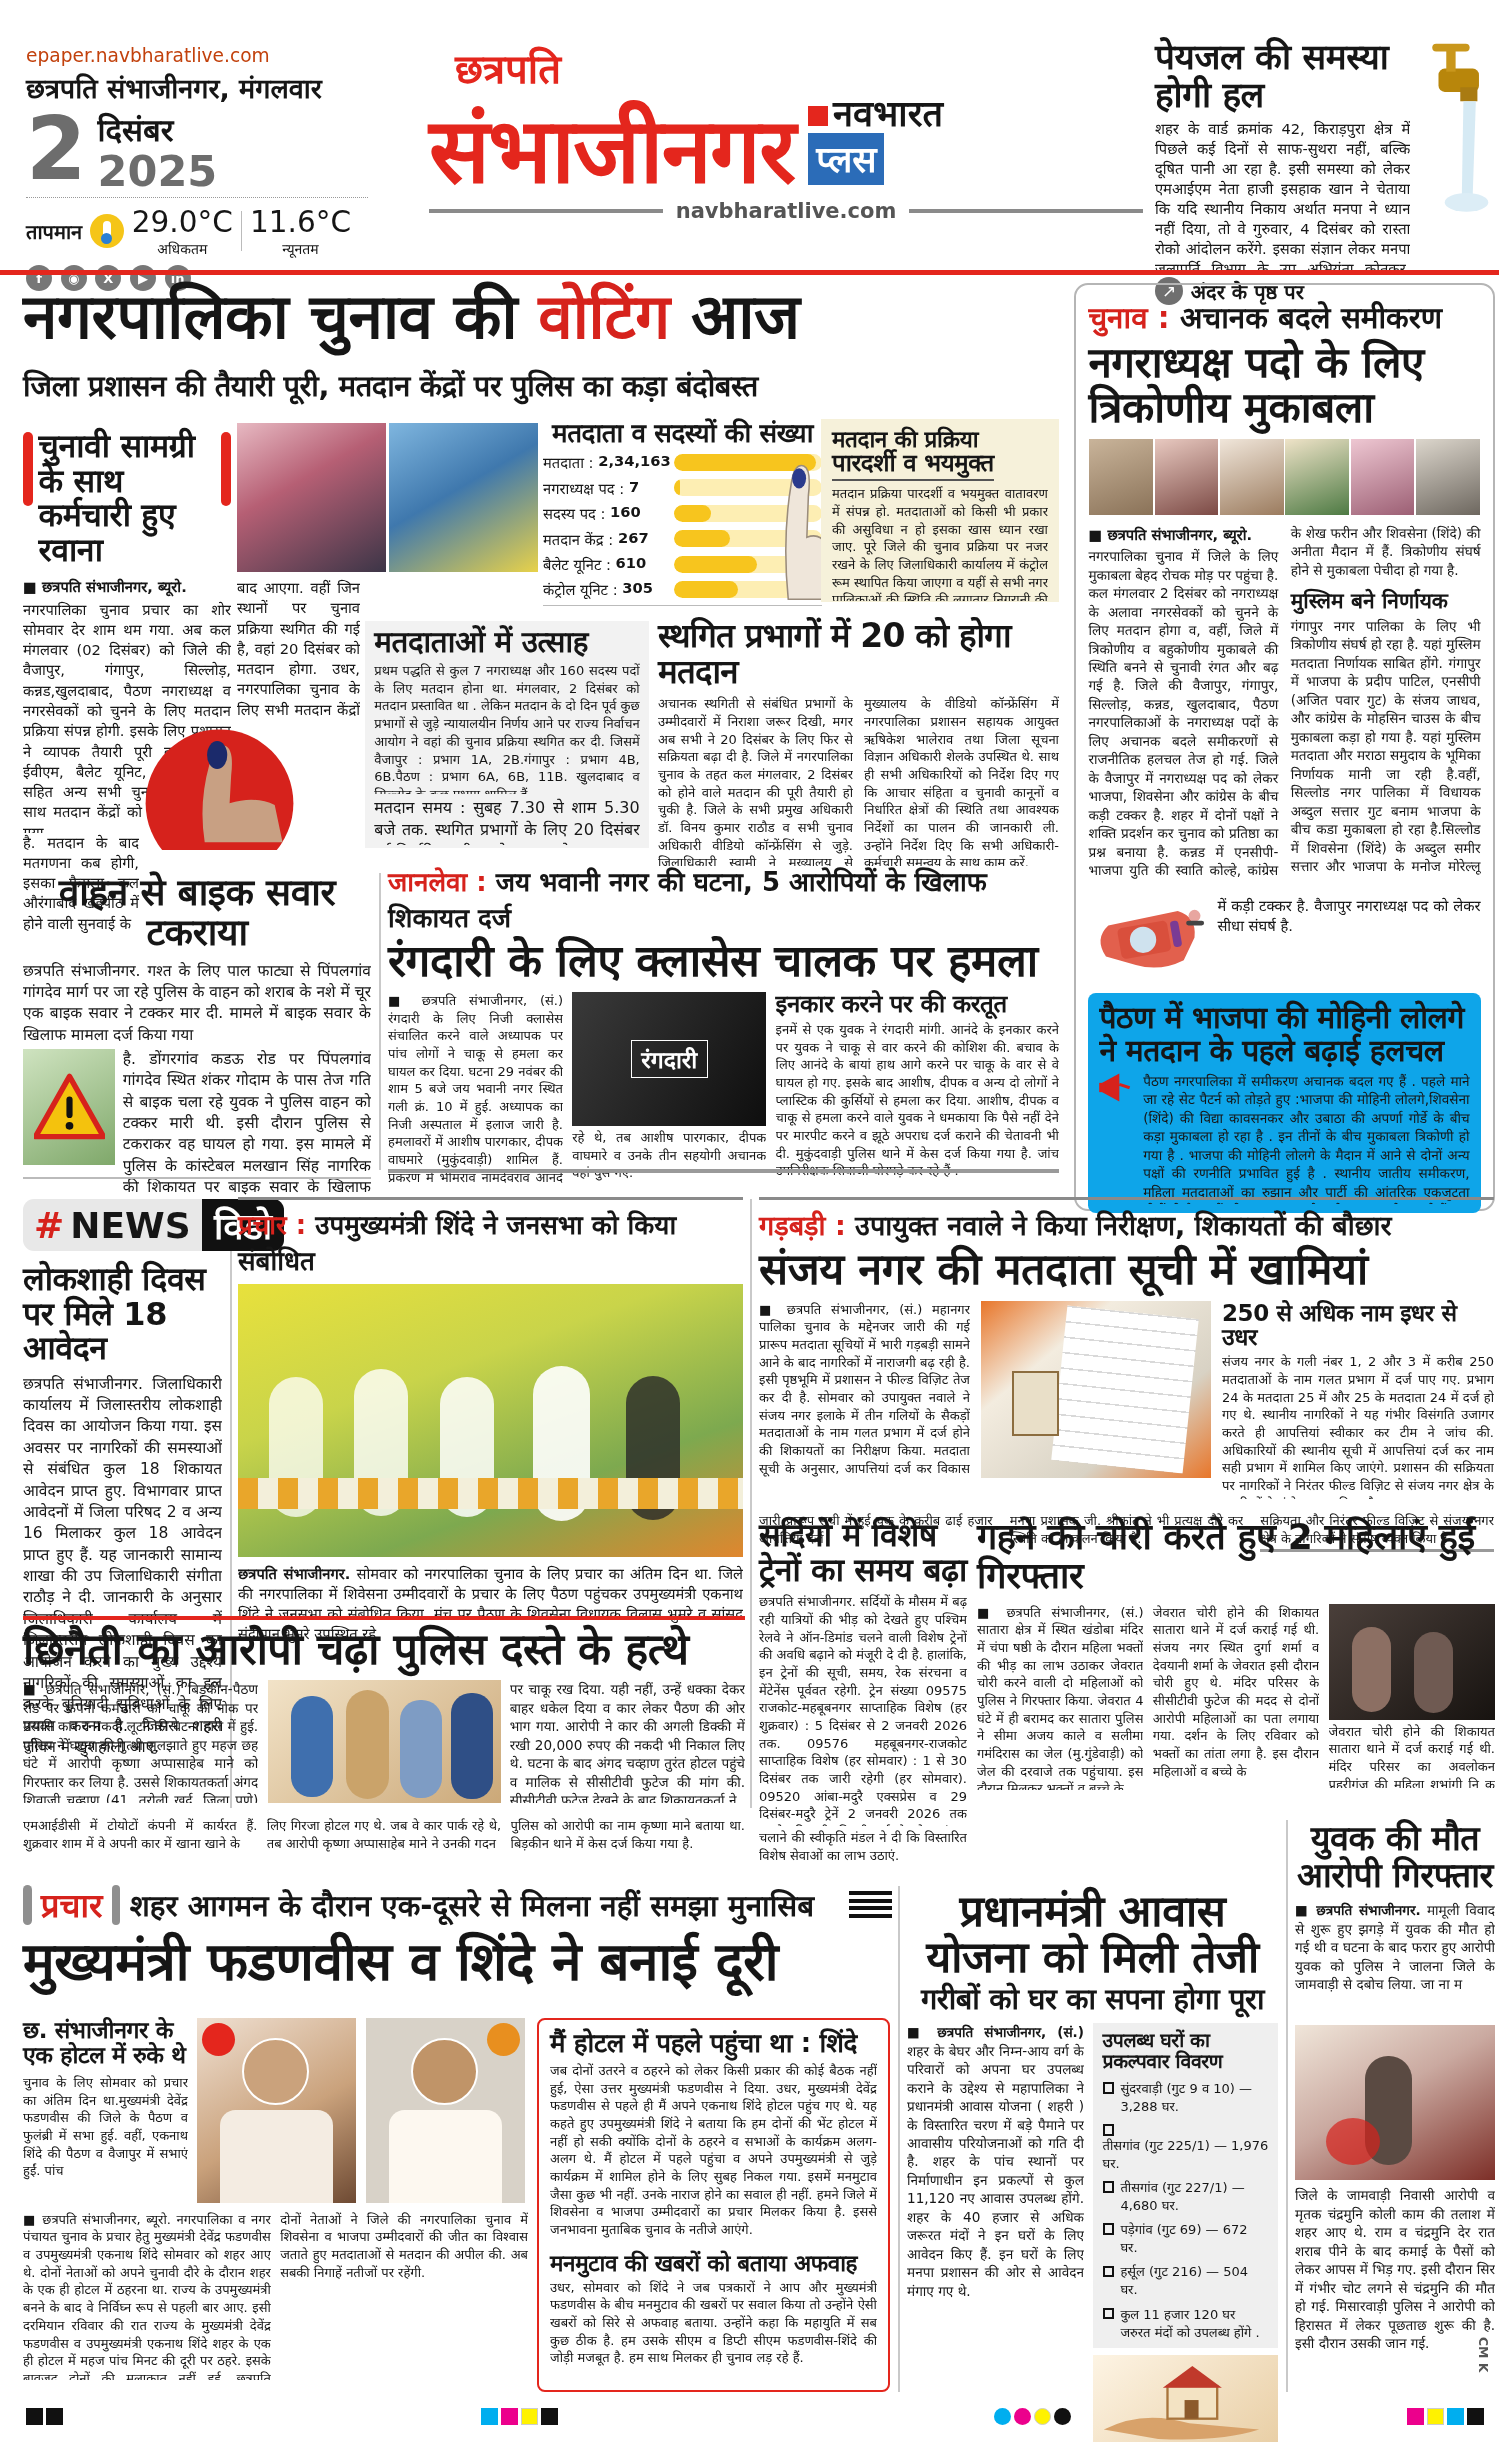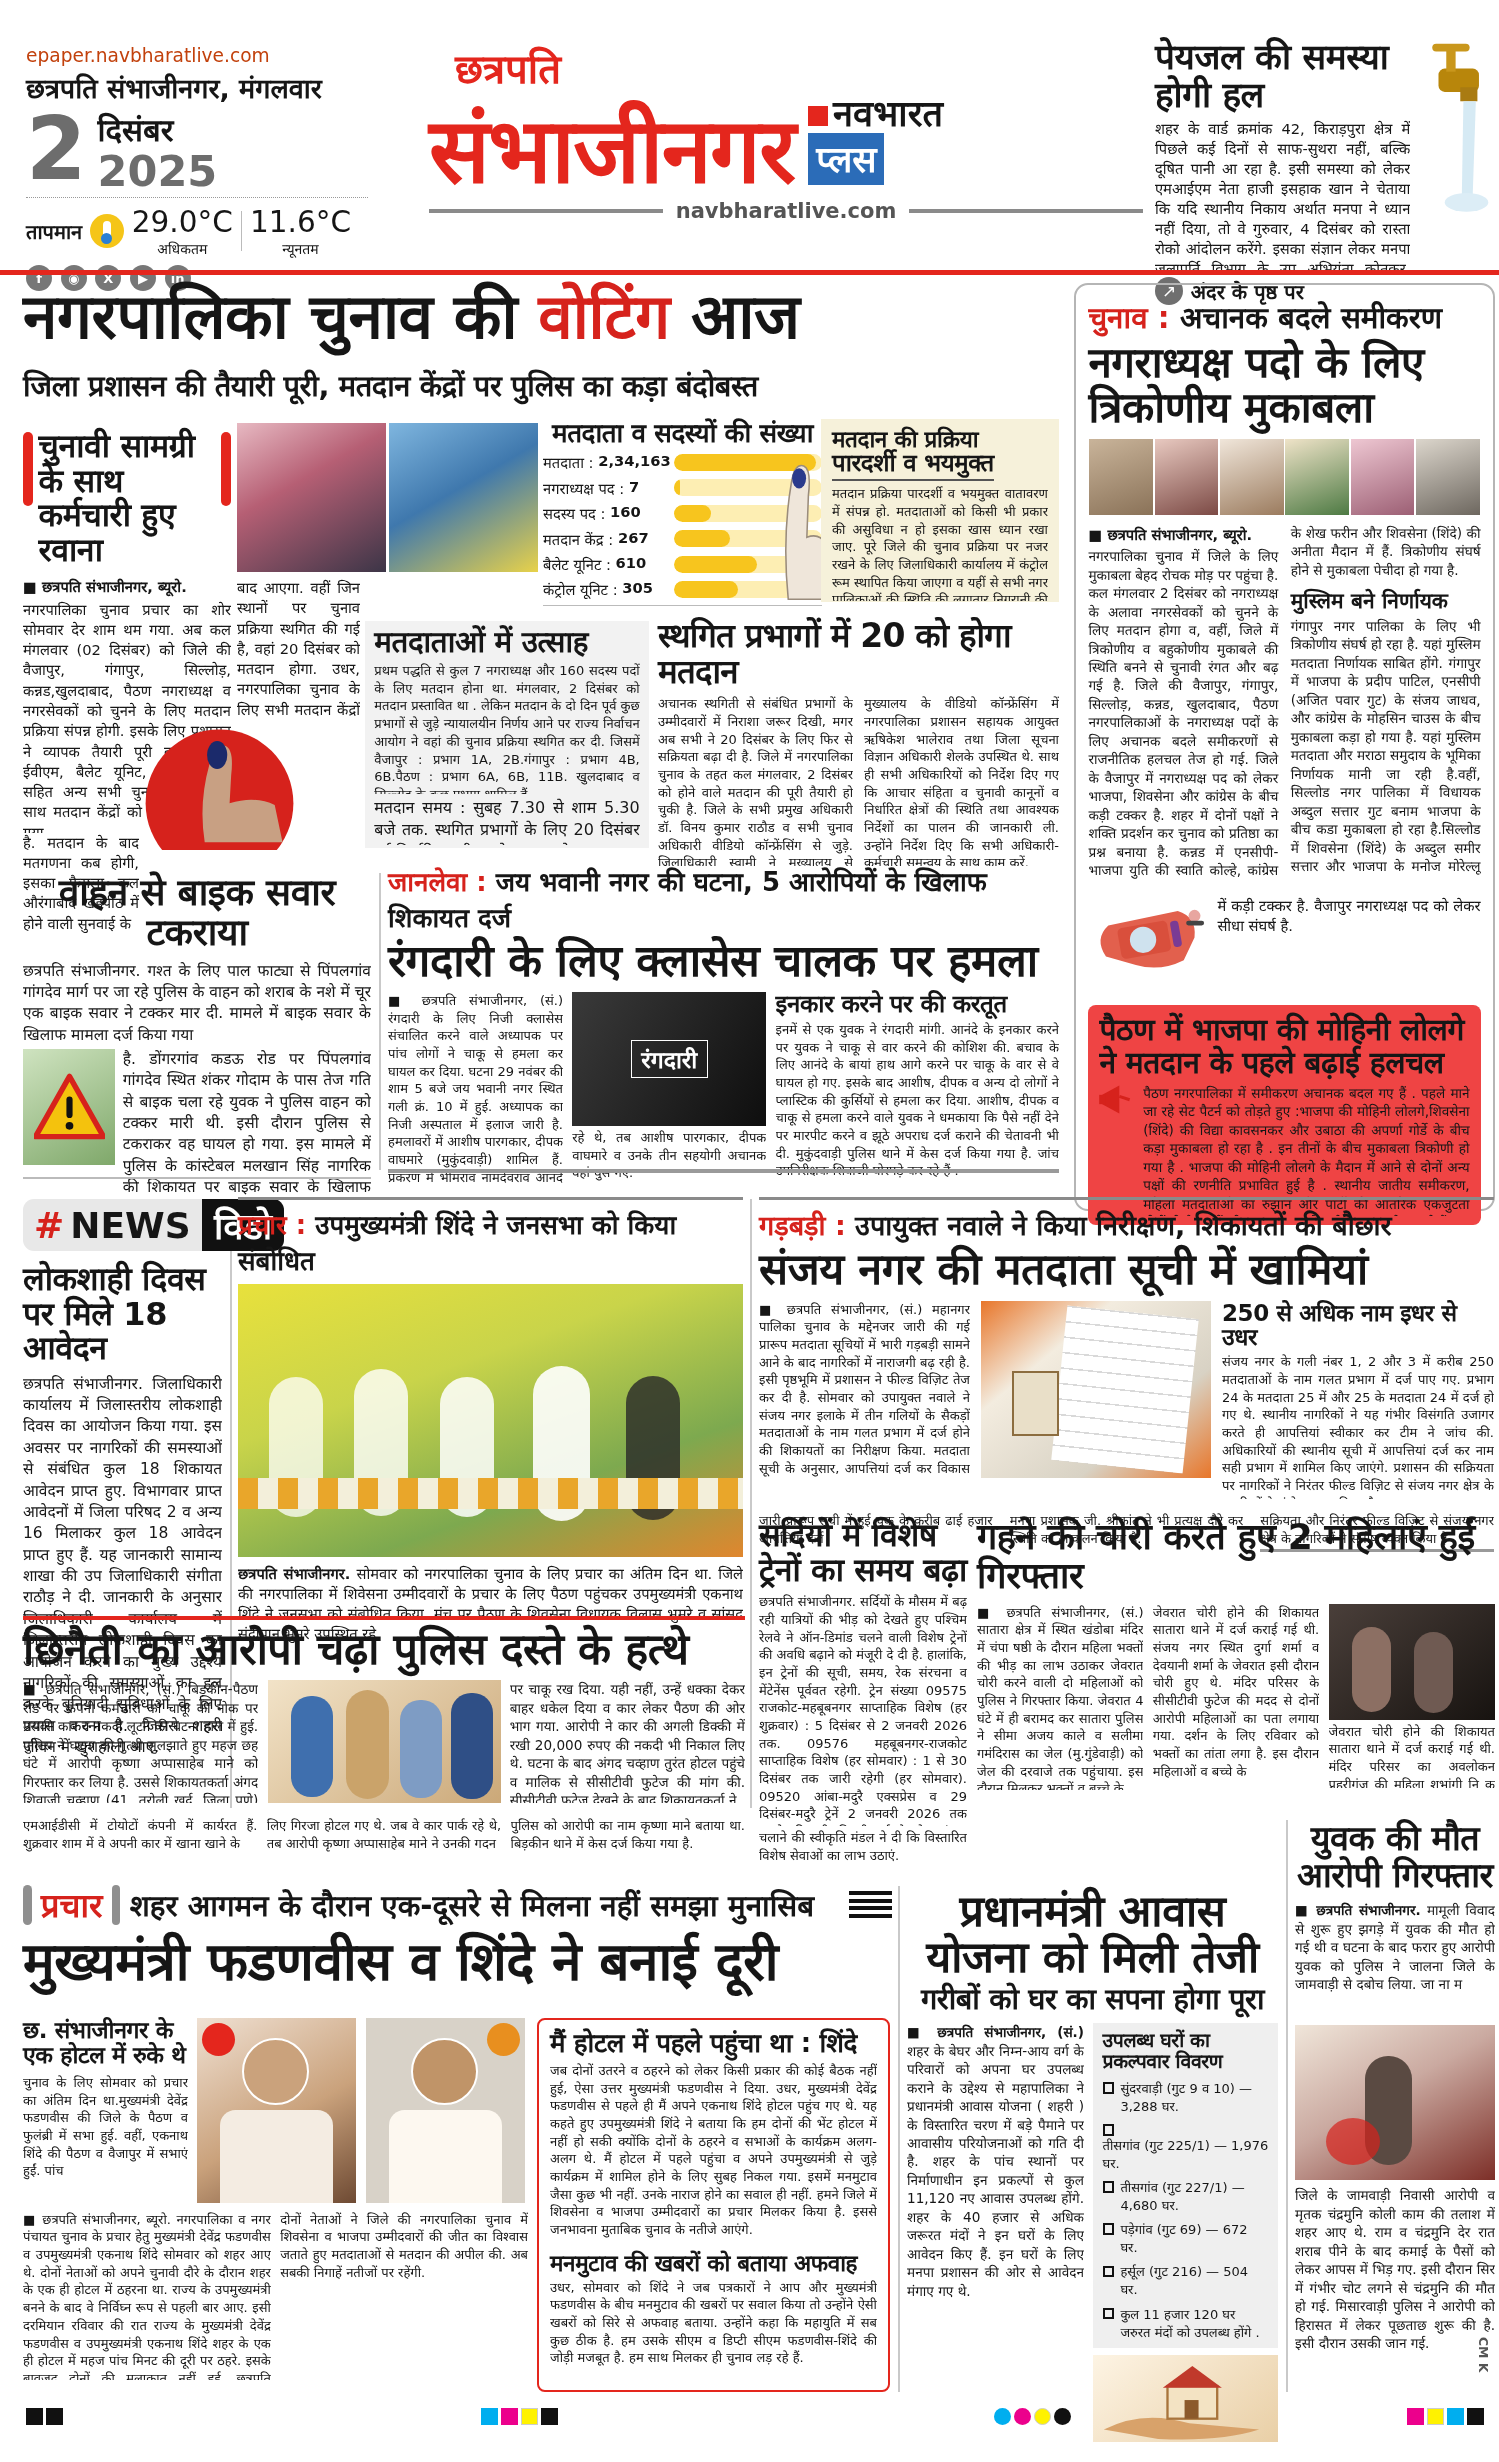--- a/index.html
+++ b/index.html
@@ -157,21 +157,21 @@
       <svg width="155" height="92" viewBox="0 0 200 118">
         <path d="M30 90 Q10 60 34 38 L150 14 Q182 24 178 58 L160 96 Q120 116 80 104 Z" fill="#e2604d"></path>
         <rect x="52" y="36" width="84" height="52" rx="8" fill="#d94f3c" transform="rotate(-10 94 62)"></rect>
         <circle cx="92" cy="62" r="22" fill="#cfe2ee"></circle>
         <rect x="140" y="30" width="14" height="44" rx="6" fill="#7a3b94" transform="rotate(-10 147 52)"></rect>
         <circle cx="178" cy="22" r="10" fill="#e8a6a0"></circle>
         <rect x="164" y="30" width="30" height="8" rx="4" fill="#444"></rect>
       </svg>
       <div class="body-sm oh" style="font-size:14.7px;height:85px;">में कड़ी टक्कर है. वैजापुर नगराध्यक्ष पद को लेकर सीधा संघर्ष है.</div>
     </div>
-    <div style="background:#ef4444;border-radius:7.8px;padding:9.3px 11px;margin-top:21px;">
+    <div style="background:#0ea5e9;border-radius:7.8px;padding:9.3px 11px;margin-top:9px;">
       <div class="hl" style="font-size:30px;">पैठण में भाजपा की मोहिनी लोलगे ने मतदान के पहले बढ़ाई हलचल</div>
       <div style="display:flex;gap:7.8px;margin-top:4.7px;">
         <svg width="36" height="31" viewBox="0 0 46 40" style="flex:none;">
           <polygon points="4,14 26,2 26,38 4,26" fill="#d6221c"></polygon>
           <rect x="0" y="14" width="8" height="12" fill="#d6221c"></rect>
           <rect x="26" y="14" width="14" height="4" fill="#d6221c" transform="rotate(18 26 16)"></rect>
         </svg>
         <div class="body-sm oh" style="font-size:13.6px;height:132px;">पैठण नगरपालिका में समीकरण अचानक बदल गए हैं . पहले माने जा रहे सेट पैटर्न को तोड़ते हुए :भाजपा की मोहिनी लोलगे,शिवसेना (शिंदे) की विद्या कावसनकर और उबाठा की अपर्णा गोर्डे के बीच कड़ा मुकाबला हो रहा है . इन तीनों के बीच मुकाबला त्रिकोणी हो गया है . भाजपा की मोहिनी लोलगे के मैदान में आने से दोनों अन्य पक्षों की रणनीति प्रभावित हुई है . स्थानीय जातीय समीकरण, महिला मतदाताओं का रुझान और पार्टी की आंतरिक एकजुटता तीनों ही पैठण में जीत-हार तय करने वाले कारक माने जा रहे हैं .</div>
       </div>
     </div>

